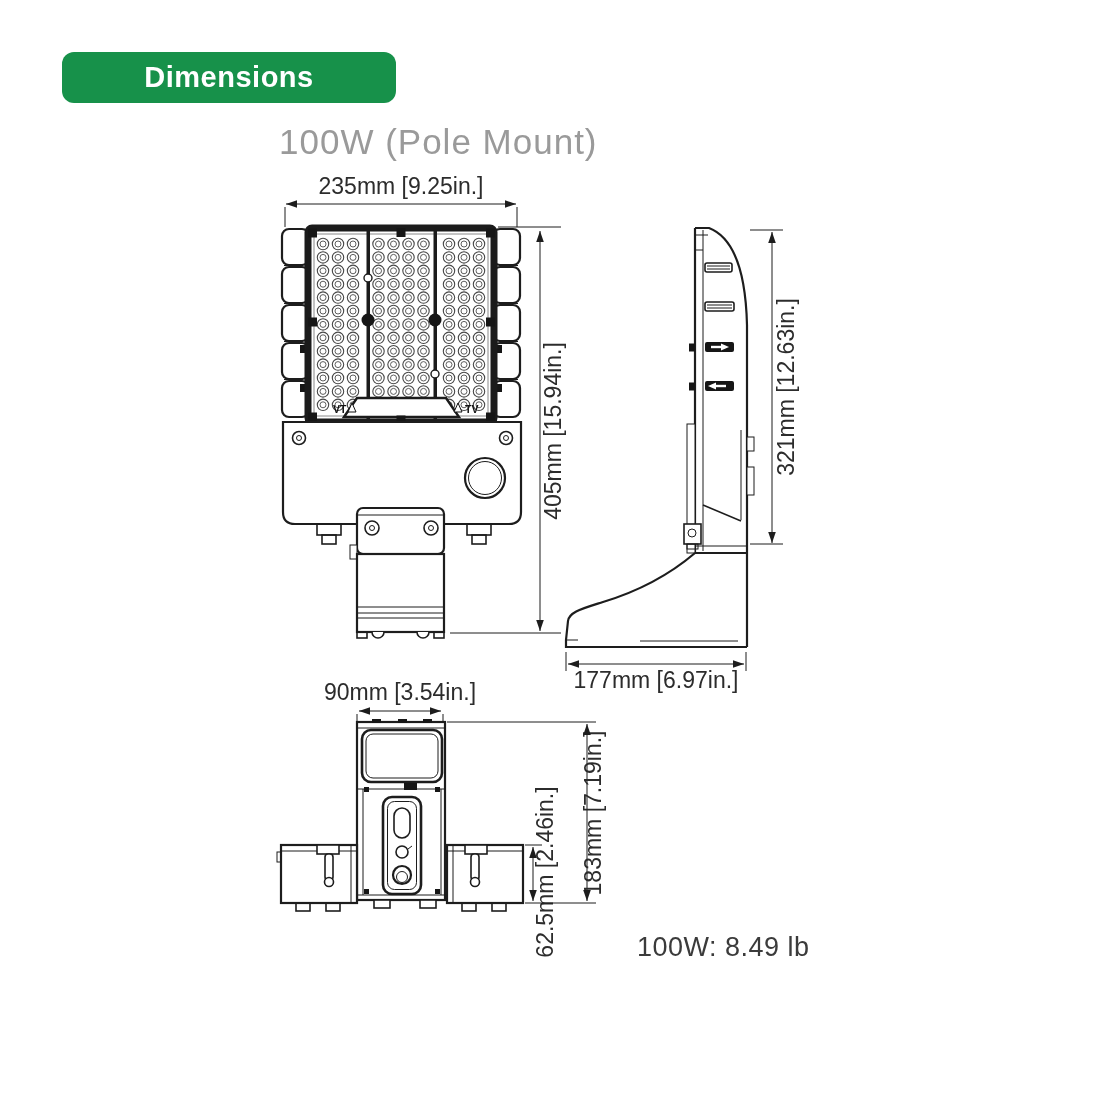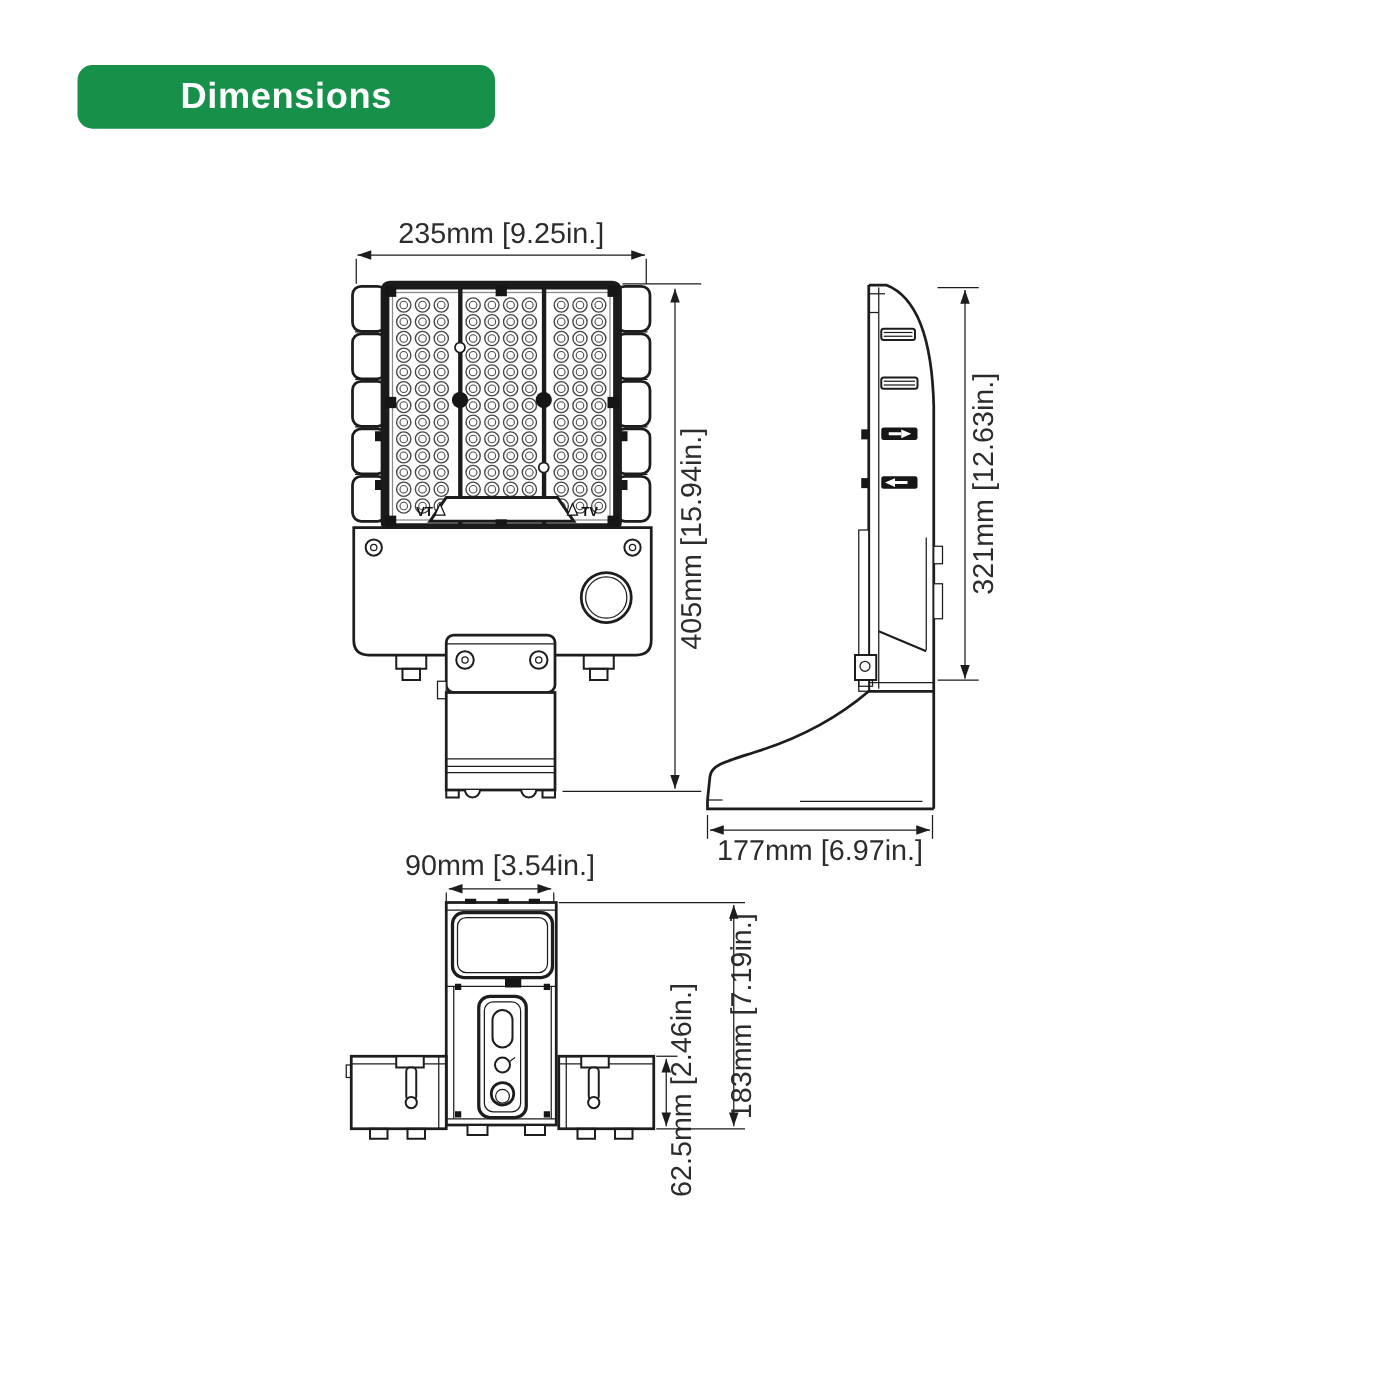--- a/index.html
+++ b/index.html
@@ -23,20 +23,21 @@
 </style>
 </head>
 <body>
 
 <div class="page">
 
   <div class="badge" style="background: rgb(23, 145, 74);">
     <span>Dimensions</span>
   </div>
 
+  <div class="title" style="color: rgb(154, 154, 154);">100W (Pole Mount)</div>
 
   <svg width="1100" height="1100" viewBox="0 0 1100 1100">
 
     <g>
 
       <g>
         <line x1="285" y1="207" x2="285" y2="227" class="s1"></line>
         <line x1="517" y1="207" x2="517" y2="227" class="s1"></line>
         <line x1="286" y1="204" x2="516" y2="204" class="s1"></line>
         <text x="401" y="194" class="dim">235mm [9.25in.]</text>
@@ -551,15 +552,16 @@
         <polygon points="0,0 -11,-3.8 -11,3.8" transform="translate(359,711) rotate(180)" fill="#1d1d1d"></polygon>
         <polygon points="0,0 -11,-3.8 -11,3.8" transform="translate(441,711) rotate(0)" fill="#1d1d1d"></polygon>
         <polygon points="0,0 -11,-3.8 -11,3.8" transform="translate(533,847) rotate(-90)" fill="#1d1d1d"></polygon>
         <polygon points="0,0 -11,-3.8 -11,3.8" transform="translate(533,901) rotate(90)" fill="#1d1d1d"></polygon>
         <polygon points="0,0 -11,-3.8 -11,3.8" transform="translate(587,724) rotate(-90)" fill="#1d1d1d"></polygon>
         <polygon points="0,0 -11,-3.8 -11,3.8" transform="translate(587,901) rotate(90)" fill="#1d1d1d"></polygon>
       </g>
   </svg>
 
   <div class="netweight">
+    <div>100W: 8.49 lb</div>
   </div>
 
 </div>
 
 </body></html>

